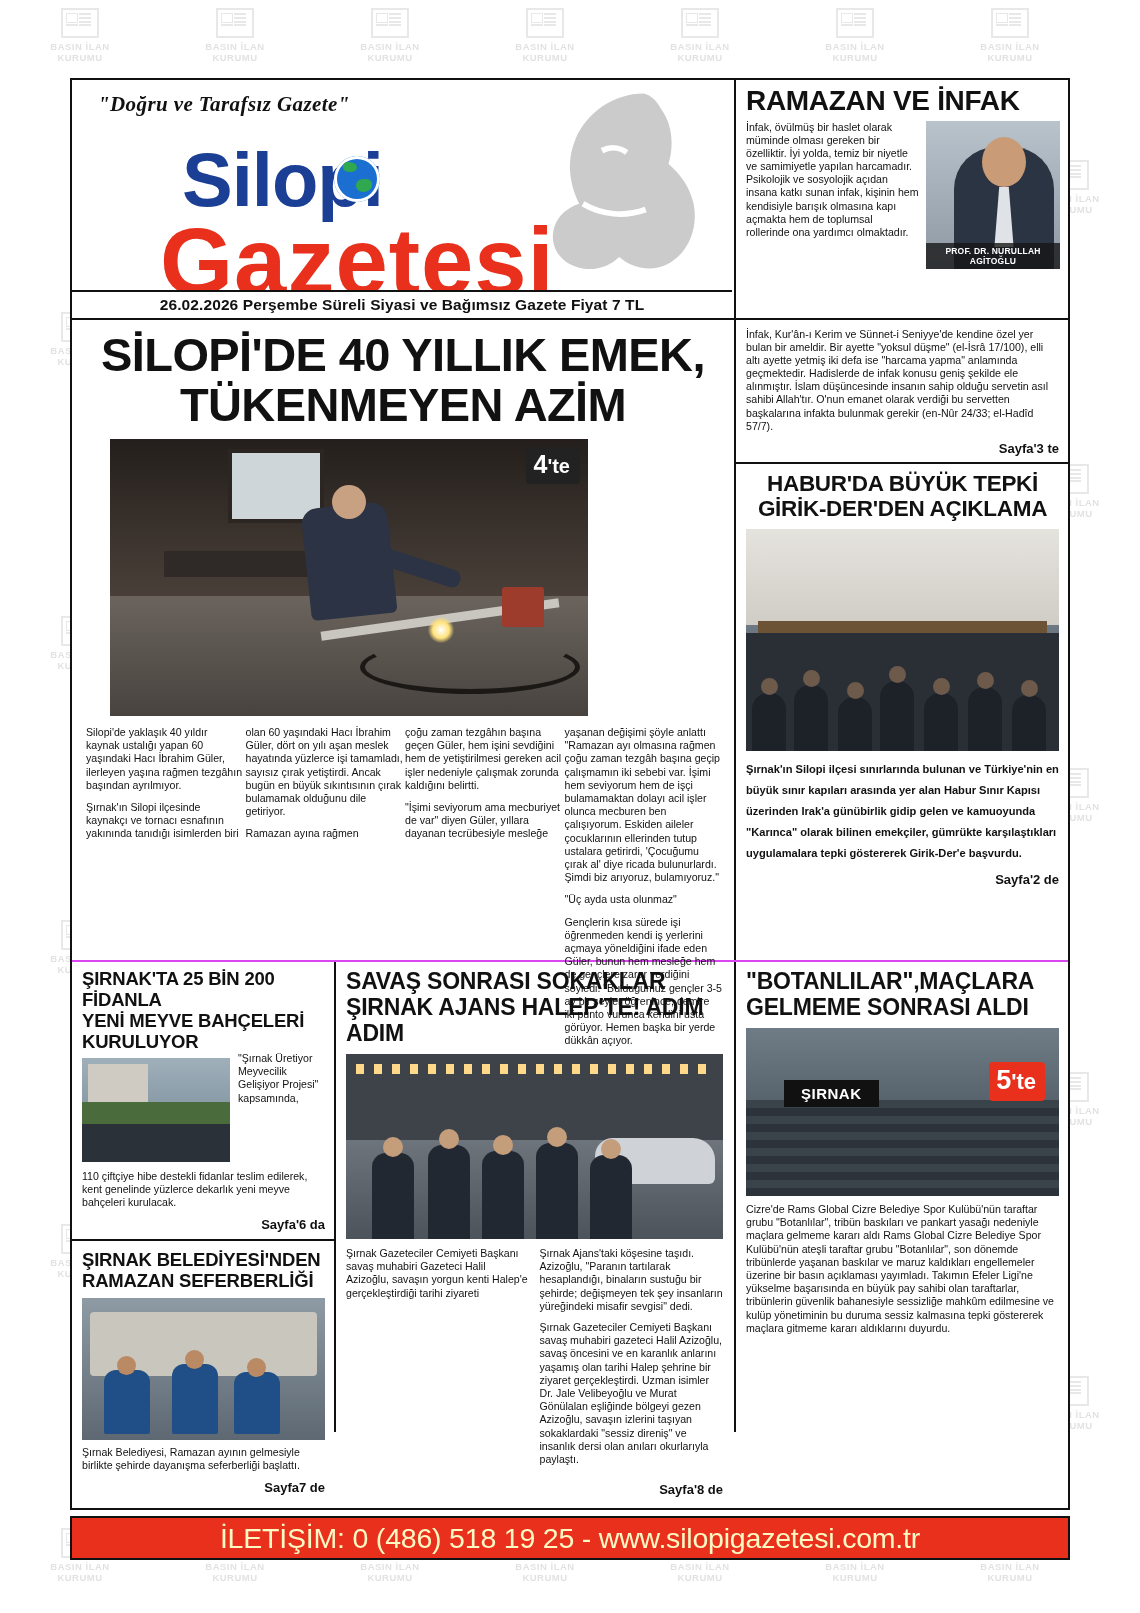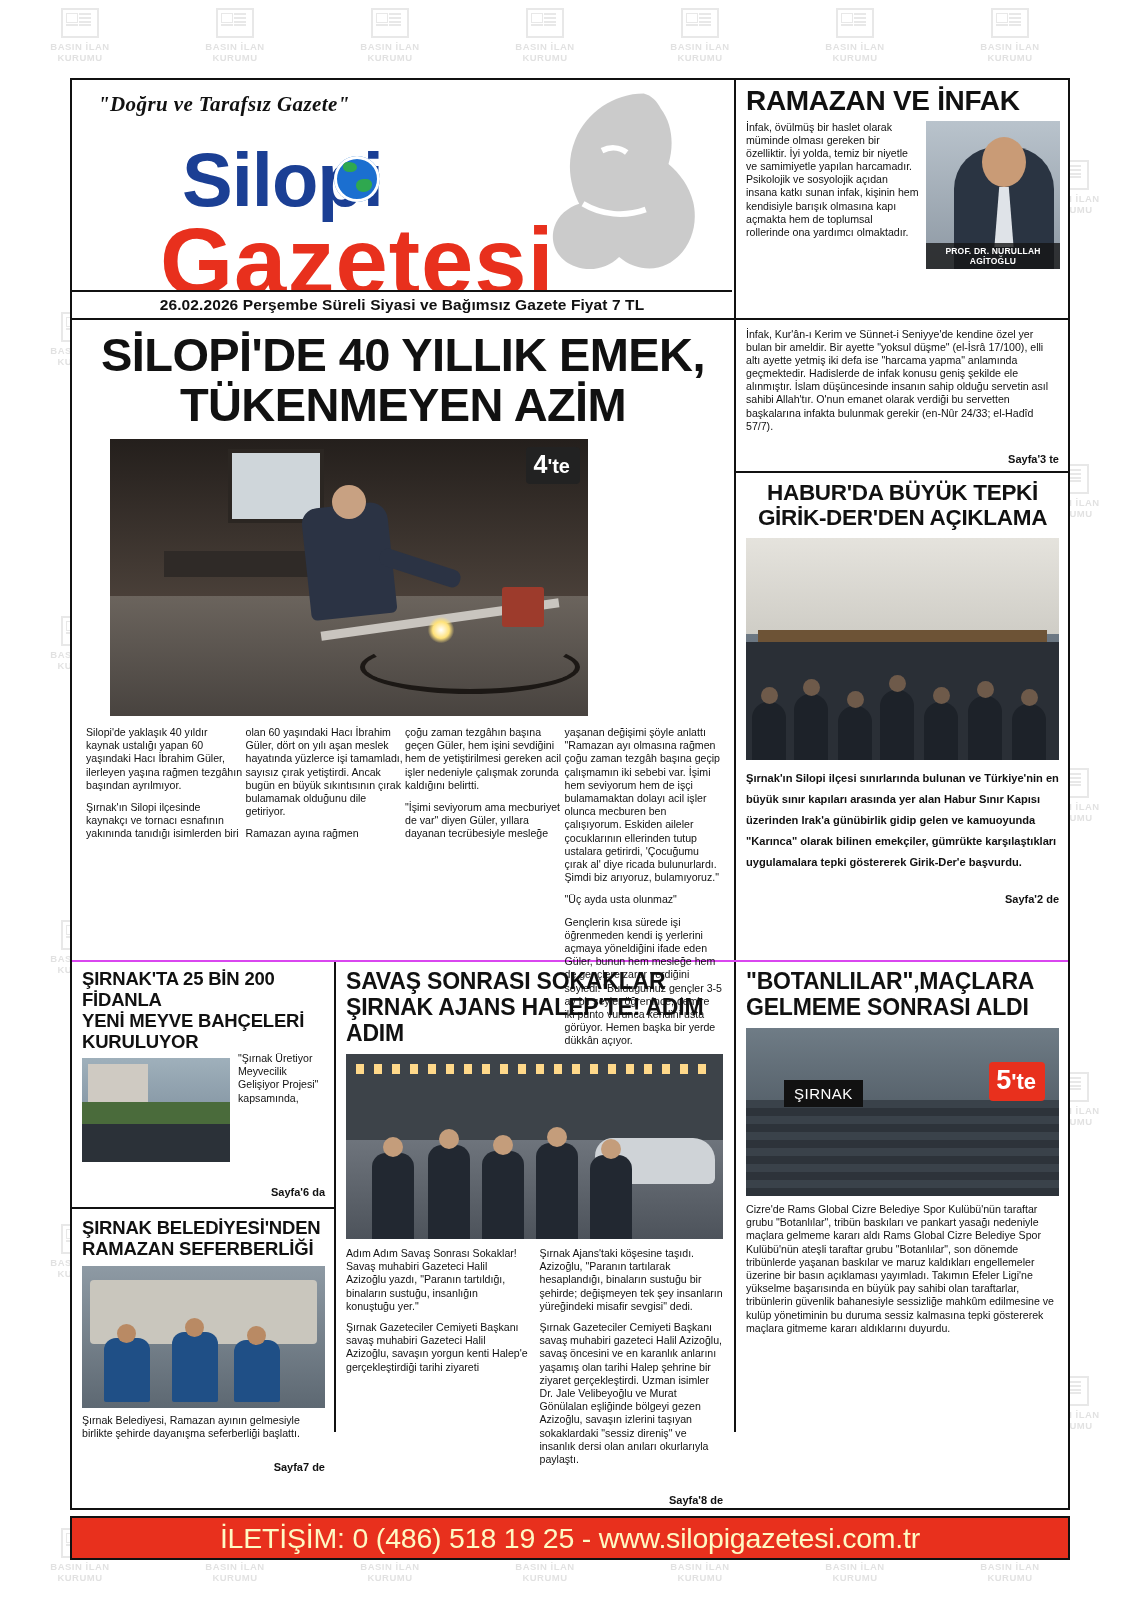--- a/index.html
+++ b/index.html
@@ -408,24 +408,24 @@
   }
   .habur-text {
     margin-top: 8px;
     font-size: 11.1px;
     line-height: 21px;
     color: #111;
     font-weight: bold;
   }
   .page-ref {
     font-weight: bold;
-    font-size: 11px;
+    font-size: 13px;
     text-align: right;
     color: #111;
-    margin-top: 20px;
+    margin-top: 8px;
   }
 
   
   .bottom-row {
     position: relative;
     height: 470px;
   }
   .col {
     position: absolute;
     top: 0;
@@ -558,23 +558,23 @@
   }
   .bp-stand {
     position: absolute; left: 0; right: 0; bottom: 0; height: 96px;
     background: repeating-linear-gradient(0deg,#2d333a 0 8px,#3a424a 8px 16px);
   }
   .bp-banner {
     position: absolute;
     left: 38px; top: 52px;
     background: #111;
     color: #fff;
-    font-weight: normal;
+    font-weight: bold;
     font-size: 15px;
-    padding: 5px 10px;
+    padding: 5px 17px;
     letter-spacing: 0.5px;
   }
   .bp-badge {
     position: absolute;
     right: 14px; top: 34px;
     background: #e8301d;
     color: #fff;
     font-weight: bold;
     font-size: 22px;
     padding: 3px 9px 5px 7px;
@@ -800,20 +800,21 @@
         <div>YENİ MEYVE BAHÇELERİ KURULUYOR</div>
       </div>
       <div class="ctext">
         <div class="fidan-photo">
           <div class="fp-building"></div>
           <div class="fp-green"></div>
           <div class="fp-crowd"></div>
         </div>
         <div>"Şırnak Üretiyor Meyvecilik Gelişiyor Projesi" kapsamında,</div>
         <div style="clear:both;"></div>
+        <div style="margin-top:4px;">110 çiftçiye hibe destekli fidanlar teslim edilerek, kent genelinde yüzlerce dekarlık yeni meyve bahçeleri kurulacak.</div>
         <div class="page-ref">Sayfa'6 da</div>
       </div>
 
       <div class="divider"></div>
 
       <div class="ctitle">
         <div>ŞIRNAK BELEDİYESİ'NDEN</div>
         <div>RAMAZAN SEFERBERLİĞİ</div>
       </div>
       <div class="bld-photo">
@@ -836,21 +837,20 @@
         <div class="aj-lights"></div>
         <div class="aj-car"></div>
         <div class="aj-p" style="left:26px;"></div>
         <div class="aj-p" style="left:82px;height:94px;"></div>
         <div class="aj-p" style="left:136px;height:88px;"></div>
         <div class="aj-p" style="left:190px;height:96px;"></div>
         <div class="aj-p" style="left:244px;height:84px;"></div>
       </div>
       <div class="ajans-cols">
         <div class="ajans-col ctext">
-          <p>Adım Adım Savaş Sonrası Sokaklar! Savaş muhabiri Gazeteci Halil Azizoğlu yazdı, "Paranın tartıldığı, binaların sustuğu, insanlığın konuştuğu yer."</p>
           <p>Şırnak Gazeteciler Cemiyeti Başkanı savaş muhabiri Gazeteci Halil Azizoğlu, savaşın yorgun kenti Halep'e gerçekleştirdiği tarihi ziyareti</p>
         </div>
         <div class="ajans-col ctext">
           <p>Şırnak Ajans'taki köşesine taşıdı. Azizoğlu, "Paranın tartılarak hesaplandığı, binaların sustuğu bir şehirde; değişmeyen tek şey insanların yüreğindeki misafir sevgisi" dedi.</p>
           <p>Şırnak Gazeteciler Cemiyeti Başkanı savaş muhabiri gazeteci Halil Azizoğlu, savaş öncesini ve en karanlık anlarını yaşamış olan tarihi Halep şehrine bir ziyaret gerçekleştirdi. Uzman isimler Dr. Jale Velibeyoğlu ve Murat Gönülalan eşliğinde bölgeyi gezen Azizoğlu, savaşın izlerini taşıyan sokaklardaki "sessiz direniş" ve insanlık dersi olan anıları okurlarıyla paylaştı.</p>
         </div>
       </div>
       <div class="page-ref">Sayfa'8 de</div>
     </div>
 

